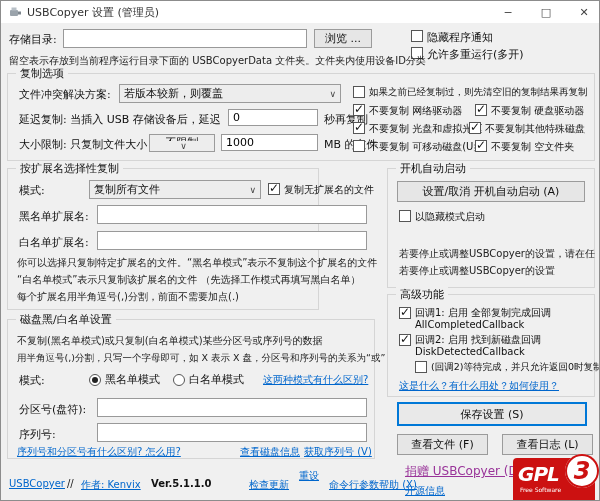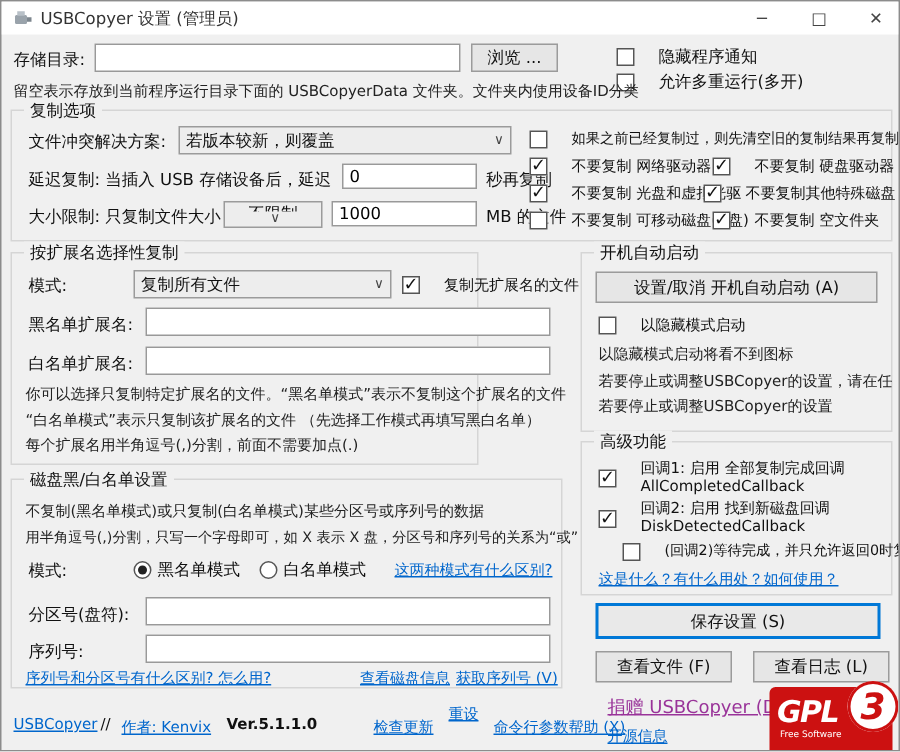--- a/index.html
+++ b/index.html
@@ -12,21 +12,21 @@
   .tb-btn { width:22px; text-align:center; color:#444; font-size:11px; cursor:default; }
   .lbl { position:absolute; white-space:nowrap; }
   .tin { position:absolute; background:#fff; border:1px solid #999; font-size:11px; padding:1px 4px; font-family:"DejaVu Sans", sans-serif; }
   .btn { position:absolute; background:#e6e6e6; border:1px solid #9b9b9b; font-size:11px; text-align:center; display:flex; align-items:center; justify-content:center; white-space:nowrap; }
   .btn-default { border:2px solid #0078d7; background:#e9e9e9; }
   .combo { position:absolute; background:#ededed; border:1px solid #9b9b9b; display:flex; align-items:center; padding:0 4px; font-size:11px; }
   .combo .tx { flex:1; overflow:hidden; white-space:nowrap; }
   .combo .ch { color:#444; font-size:9px; margin-left:3px; }
   .gb { position:absolute; border:1px solid #d5d5d5; }
   .gb-t { position:absolute; top:-8px; left:8px; background:#f0f0f0; padding:0 4px; font-size:11px; white-space:nowrap; }
-  .cb { position:absolute; display:flex; align-items:center; gap:16px; white-space:nowrap; cursor:default; }
+  .cb { position:absolute; display:flex; align-items:flex-start; gap:4px; white-space:nowrap; cursor:default; }
   .box { width:12px; height:12px; min-width:12px; background:#fff; border:1px solid #555; position:relative; margin-top:0px; }
   .box.checked::before { content:"✓"; position:absolute; left:0px; top:-3px; font-size:12px; font-weight:bold; color:#111; }
   .radio { position:absolute; display:flex; align-items:center; gap:4px; white-space:nowrap; }
   .rc { width:12px; height:12px; border:1px solid #555; border-radius:50%; background:#fff; position:relative; }
   .rc.selected::after { content:""; position:absolute; left:2px; top:2px; width:6px; height:6px; border-radius:50%; background:#222; }
   .link { position:absolute; color:#0066cc; text-decoration:underline; white-space:nowrap; cursor:pointer; }
   .plink { color:#993399; }
   .hint { position:absolute; color:#222; white-space:nowrap; }
   .sm { font-size:10px; }
   .xs { font-size:9.5px; }
@@ -141,21 +141,20 @@
   <span class="hint sm" style="left:16px; top:289px;">每个扩展名用半角逗号(,)分割，前面不需要加点(.)</span>
 
   <div class="gb" style="left:386px; top:167px; width:208px; height:120px;">
     <span class="gb-t">开机自动启动</span>
   </div>
   <div class="btn" style="left:396px; top:180px; width:188px; height:21px;">设置/取消 开机自动启动 (A)</div>
   <span class="cb sm" style="left:398px; top:209px;">
     <span class="box"></span>
     <span>以隐藏模式启动</span>
   </span>
-  <span class="hint sm" style="left:398px; top:228px;">以隐藏模式启动将看不到图标</span>
   <span class="hint sm" style="left:398px; top:246px;">若要停止或调整USBCopyer的设置，请在任</span>
   <span class="hint sm" style="left:398px; top:263px;">若要停止或调整USBCopyer的设置</span>
 
   <div class="gb" style="left:386px; top:293px; width:208px; height:103px;">
     <span class="gb-t">高级功能</span>
   </div>
   <span class="cb sm" style="left:398px; top:306px;">
     <span class="box checked"></span>
     <span class="two-line"><span>回调1: 启用 全部复制完成回调</span><br><span>AllCompletedCallback</span></span>
   </span>

